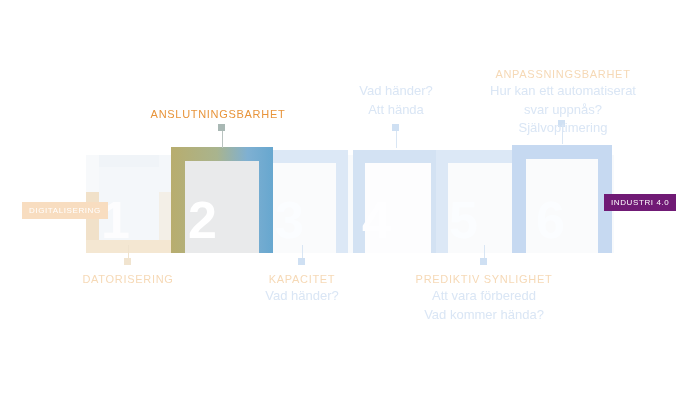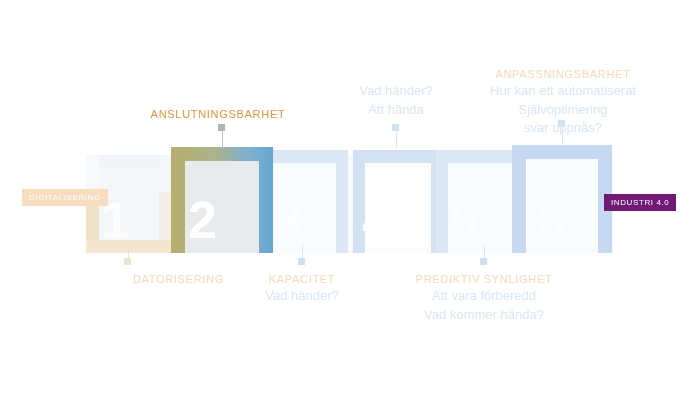--- a/index.html
+++ b/index.html
@@ -111,26 +111,26 @@
     </svg>
   </div>
 
   <div class="num" style="left:101px;top:194px;color:#fdfdfe;">1</div>
   <div class="num" style="left:188px;top:194px;color:#ffffff;">2</div>
   <div class="num" style="left:275px;top:194px;color:#fbfdff;">3</div>
   <div class="num" style="left:362px;top:194px;color:#fefeff;">4</div>
   <div class="num" style="left:449px;top:194px;color:#fbfdff;">5</div>
   <div class="num" style="left:536px;top:194px;color:#fbfdff;">6</div>
 
-  <div class="tag" style="left:22px;top:189px;background:#f8ddc0;">DIGITALISERING</div>
+  <div class="tag" style="left:22px;top:202px;background:#f8ddc0;">DIGITALISERING</div>
   <div class="tag" style="left:604px;top:194px;background:#701a75;">INDUSTRI 4.0</div>
 
   <div class="stem" style="left:128px;top:245px;height:18px;background:#efe2cd;"></div>
   <div class="dot" style="left:124px;top:258px;background:#f1e4cf;"></div>
-  <div class="callout" style="left:64px;top:273px;width:160px;text-align:right;">
+  <div class="callout" style="left:48px;top:273px;width:160px;">
     <div class="title t-orange">DATORISERING</div>
   </div>
 
   <div class="stem" style="left:222px;top:128px;height:20px;background:#b9c3c0;"></div>
   <div class="dot" style="left:218px;top:124px;background:#a9b8b4;"></div>
   <div class="callout" style="left:128px;top:108px;width:180px;">
     <div class="title t-strong">ANSLUTNINGSBARHET</div>
   </div>
 
   <div class="stem" style="left:302px;top:245px;height:18px;background:#d9e6f4;"></div>
@@ -153,17 +153,17 @@
     <div class="title t-orange">PREDIKTIV SYNLIGHET</div>
     <div class="sub t-blue">Att vara förberedd</div>
     <div class="sub t-blue">Vad kommer hända?</div>
   </div>
 
   <div class="stem" style="left:562px;top:124px;height:20px;background:#d9e6f4;"></div>
   <div class="dot" style="left:558px;top:120px;background:#cfe0f3;"></div>
   <div class="callout" style="left:478px;top:68px;width:170px;">
     <div class="title t-orange">ANPASSNINGSBARHET</div>
     <div class="sub t-blue">Hur kan ett automatiserat</div>
+    <div class="sub t-blue">svar uppnås?</div>
     <div class="sub t-blue">Självoptimering</div>
-    <div class="sub t-blue">svar uppnås?</div>
   </div>
 
 </div>
 
 </body></html>

